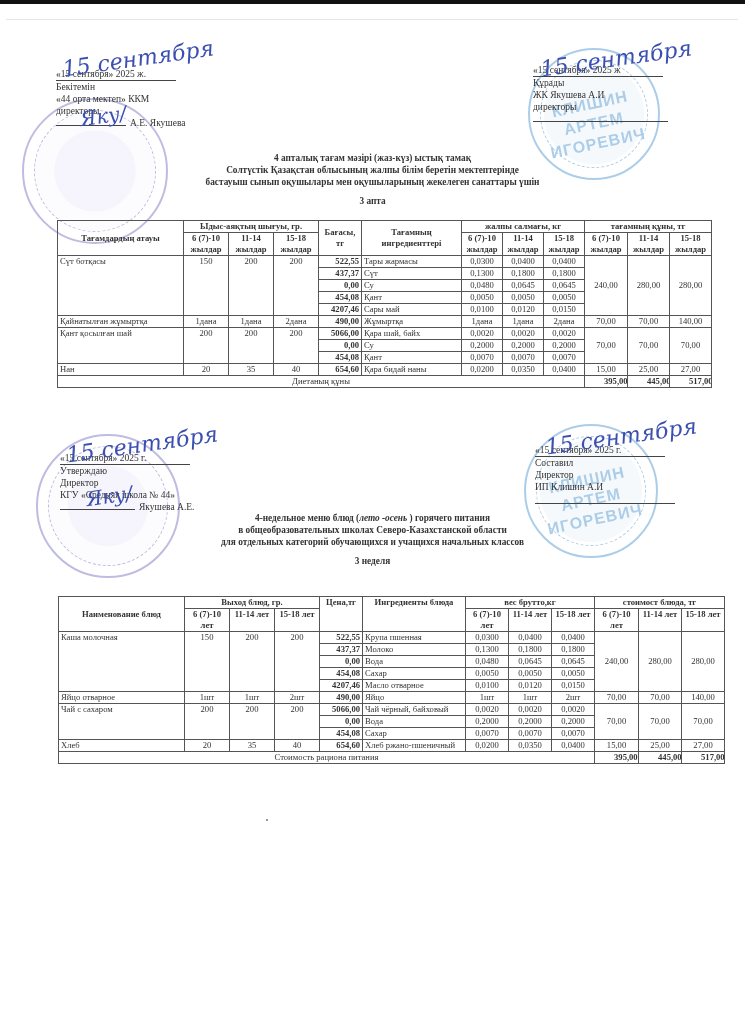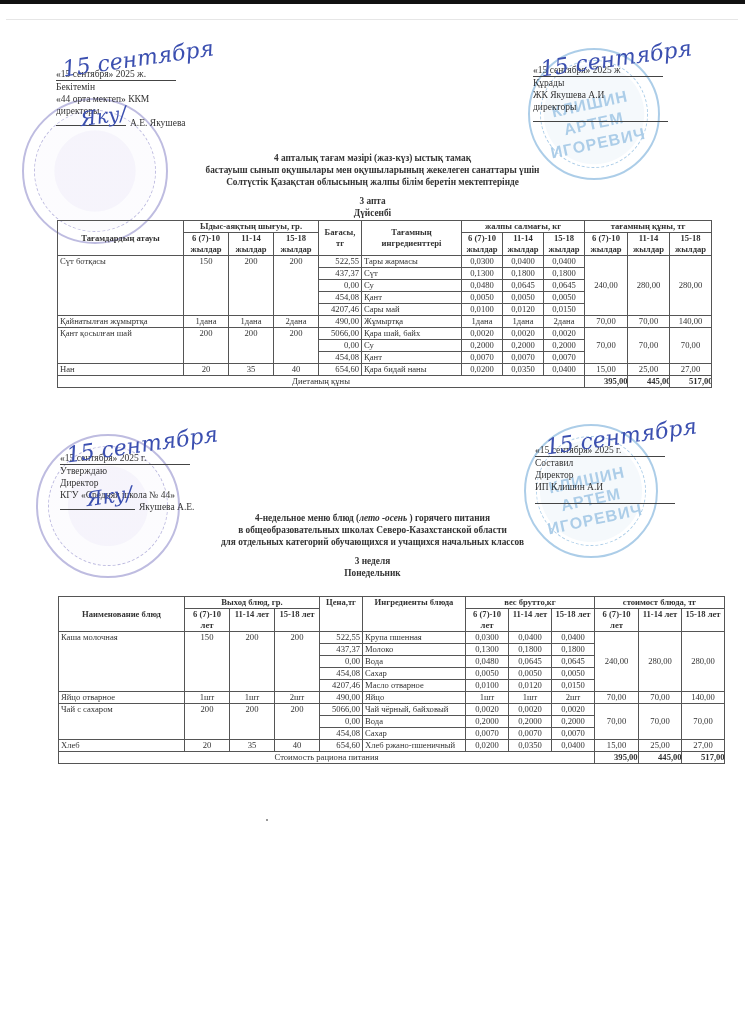--- a/index.html
+++ b/index.html
@@ -17,21 +17,21 @@
   .signblock{position:absolute;font-size:9.5px;line-height:12px;color:#333;}
   .signblock .dateline{border-bottom:1px solid #444;display:inline-block;width:120px;text-align:left;}
   .signblock .line{display:block;}
   .signblock .sigline{display:inline-block;border-bottom:1px solid #444;width:70px;margin-right:4px;}
   .title{position:absolute;left:0;width:745px;text-align:center;font-weight:bold;font-size:9.3px;line-height:12px;color:#333;}
   .title .ital{font-style:italic;font-weight:bold;}
   table.menu{position:absolute;border-collapse:collapse;font-size:8.6px;color:#333;table-layout:fixed;}
   table.menu td, table.menu th{border:1px solid #555;padding:0 2px;line-height:11px;height:11px;vertical-align:top;overflow:hidden;white-space:nowrap;}
   table.menu th{font-weight:bold;text-align:center;vertical-align:middle;}
   table.menu td.c{text-align:center;}
-  table.menu td.r{text-align:right;}
+  table.menu td.r{text-align:right;font-weight:bold;}
   table.menu td.mid{vertical-align:middle;text-align:center;}
   table.menu td.b{font-weight:bold;text-align:center;padding-left:19px;}
   table.menu td.wrap{white-space:normal;}
   .dot{position:absolute;left:266px;top:819px;width:2px;height:2px;background:#999;}
 </style>
 </head>
 <body>
 
 <div class="topbar"></div>
 <div class="edge"></div>
@@ -58,25 +58,24 @@
   <span class="dateline line" style="width:130px;">«15 сентября» 2025 ж</span>
   <span class="line">Құрады</span>
   <span class="line">ЖК Якушева А.И</span>
   <span class="line">директоры</span>
   <span class="line" style="border-bottom:1px solid #444;width:135px;height:8px;"></span>
 </div>
 <div class="sig" style="left:540px;top:46px;">15 сентября</div>
 
 <div class="title" style="top:152px;">
   <div>4 апталық тағам мәзірі (жаз-күз) ыстық тамақ</div>
+  <div>Солтүстік Қазақстан облысының жалпы білім беретін мектептерінде</div>
   <div>бастауыш сынып оқушылары мен оқушыларының жекелеген санаттары үшін</div>
-  <div>Солтүстік Қазақстан облысының жалпы білім беретін мектептерінде</div>
   <div style="height:7px"></div>
   <div>3 апта</div>
-  <div>Дүйсенбі</div>
 </div>
 
 <table class="menu" id="kz-table" style="left:57px;top:220px;width:654px;">
   <colgroup>
     <col style="width:126px">
       <col style="width:45px">
       <col style="width:45px">
       <col style="width:45px">
     <col style="width:43px">
       <col style="width:100px">
@@ -242,21 +241,20 @@
   <span class="line" style="border-bottom:1px solid #444;width:140px;height:10px;"></span>
 </div>
 <div class="sig" style="left:545px;top:424px;">15 сентября</div>
 
 <div class="title" style="top:512px;">
   <div><span>4-недельное меню блюд (</span><span class="ital">лето -осень</span><span> ) горячего питания</span></div>
   <div>в общеобразовательных школах Северо-Казахстанской области</div>
   <div>для отдельных категорий обучающихся и учащихся начальных классов</div>
   <div style="height:7px"></div>
   <div>3 неделя</div>
-  <div>Понедельник</div>
 </div>
 
 <table class="menu" id="ru-table" style="left:58px;top:596px;width:655px;">
   <colgroup>
     <col style="width:126px">
       <col style="width:45px">
       <col style="width:45px">
       <col style="width:45px">
     <col style="width:43px">
       <col style="width:103px">

